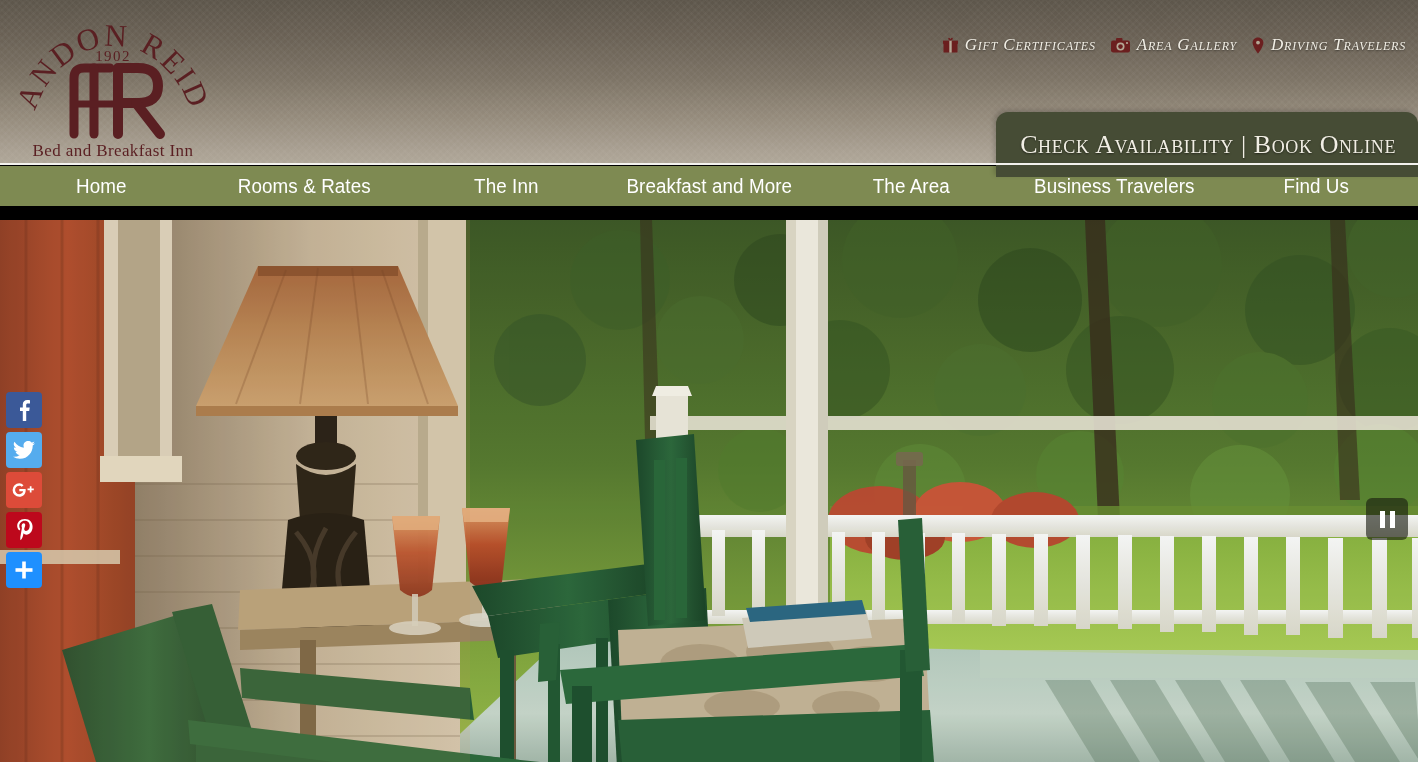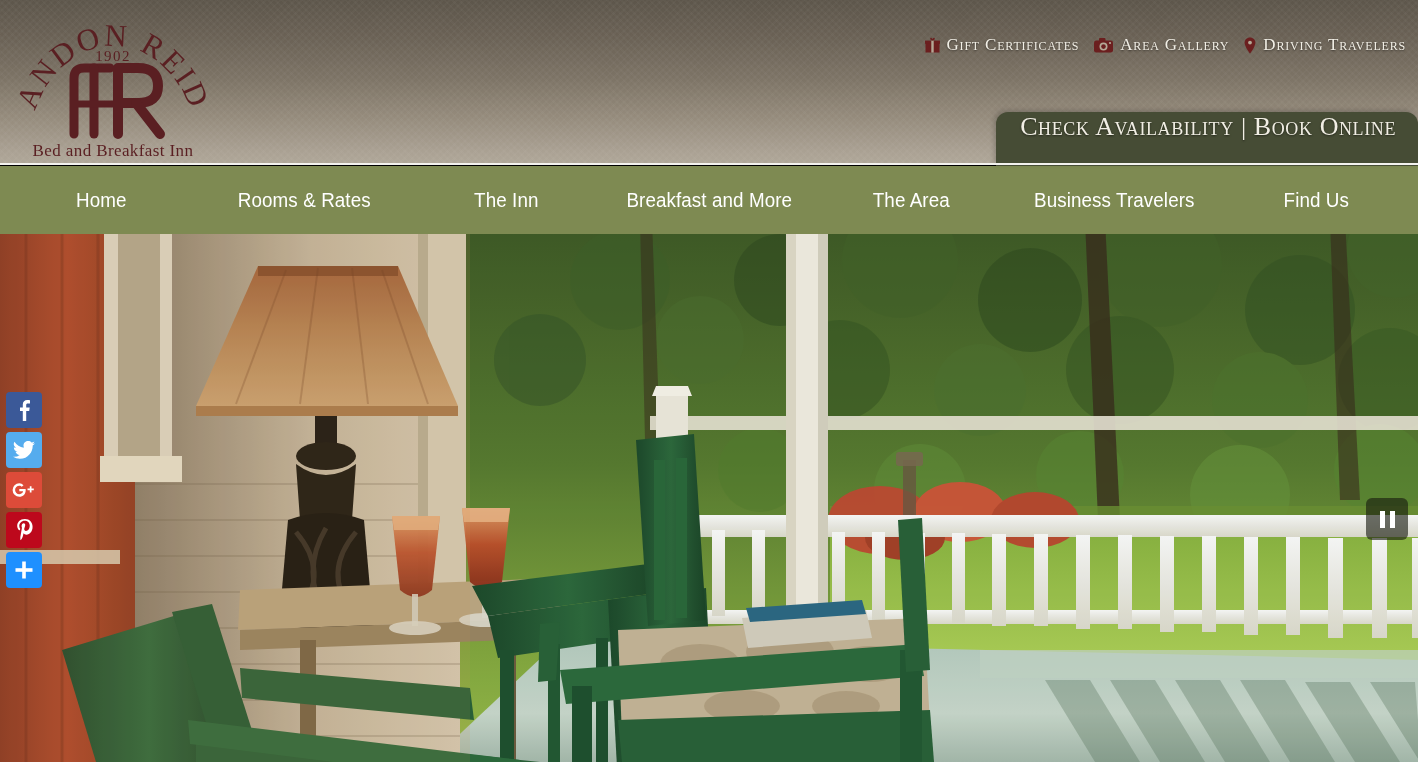--- a/index.html
+++ b/index.html
@@ -40,41 +40,41 @@
   .topline1 .phone { font-variant:normal; letter-spacing:.8px; }
 
   .topline2 {
     margin-top:9px; display:flex; align-items:center; justify-content:flex-end;
     gap:6px; white-space:nowrap;
   }
   .qlink {
     display:inline-flex; align-items:center; gap:7px;
     font-size:17px; font-variant:small-caps; letter-spacing:.8px;
     color:#f2efe6; text-shadow:0 1px 2px rgba(0,0,0,.5);
-    cursor:pointer; margin-left:9px;
+    cursor:pointer; margin-left:9px;font-style:italic;
   }
   .qlink:first-child { margin-left:0; }
   .qicon { display:inline-block; line-height:0; }
 
   
   .bookbtn {
-    position:absolute; right:0; top:112px; height:54px; padding:0 22px 0 24px;
+    position:absolute; right:0; top:112px; height:65px; padding:0 22px 0 24px;
     background:#464c35; border-radius:12px 12px 0 0;
-    display:flex; align-items:flex-start; cursor:pointer; z-index:5;
+    display:flex; align-items:center; cursor:pointer; z-index:5;
     box-shadow:-2px -2px 5px rgba(0,0,0,.18);
   }
   .bookbtn span {
     font-family:"Liberation Serif", serif; font-size:26px; font-variant:small-caps;
     color:#f1eee4; letter-spacing:.6px; text-shadow:0 1px 2px rgba(0,0,0,.5);
     white-space:nowrap;
   }
 
   
   .nav {
-    position:absolute; left:0; top:166px; width:1418px; height:68px;
+    position:absolute; left:0; top:166px; width:1418px; height:40px;
     background:#7e8a52; display:flex; align-items:center; z-index:4;
   }
   .nav-item {
     flex:1 1 0; text-align:center; color:#ffffff; font-size:20px;
     letter-spacing:.1px; cursor:pointer; white-space:nowrap;
     font-family:"Liberation Sans", sans-serif; font-weight:400;
     transform:scaleX(.94); transform-origin:center;
   }
 
   

